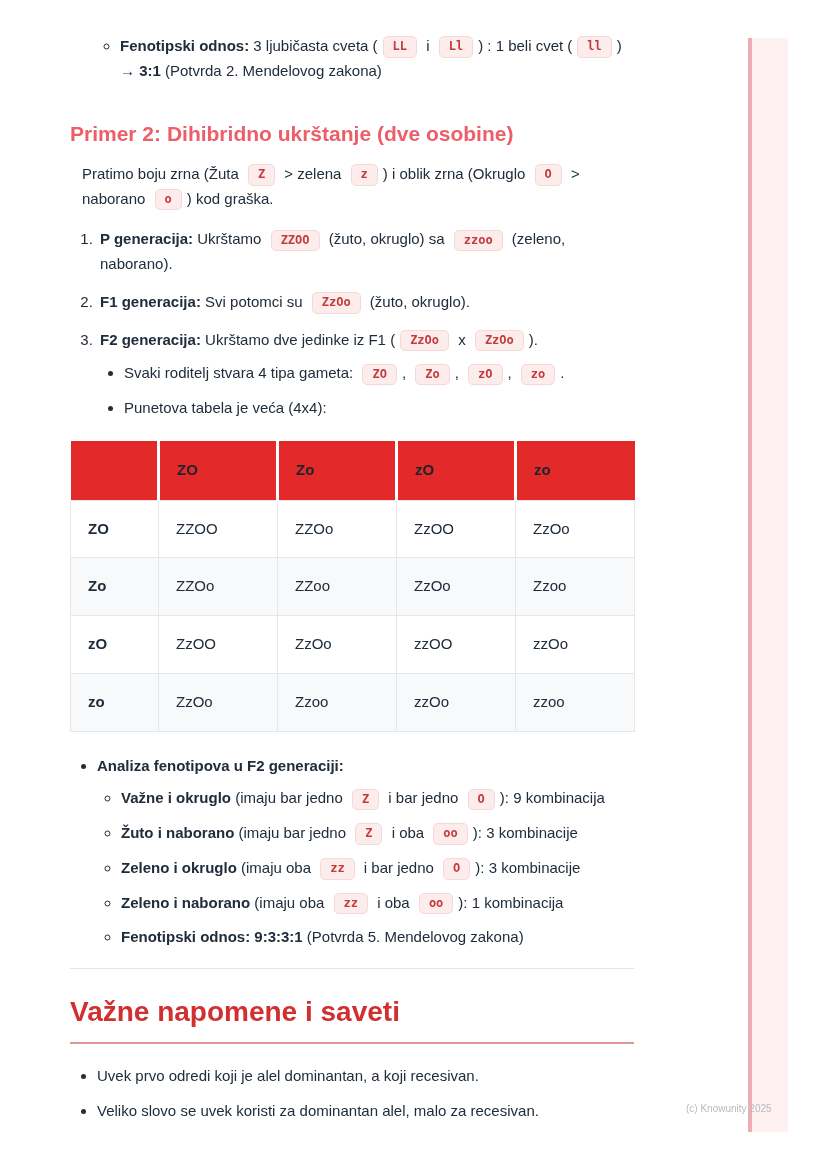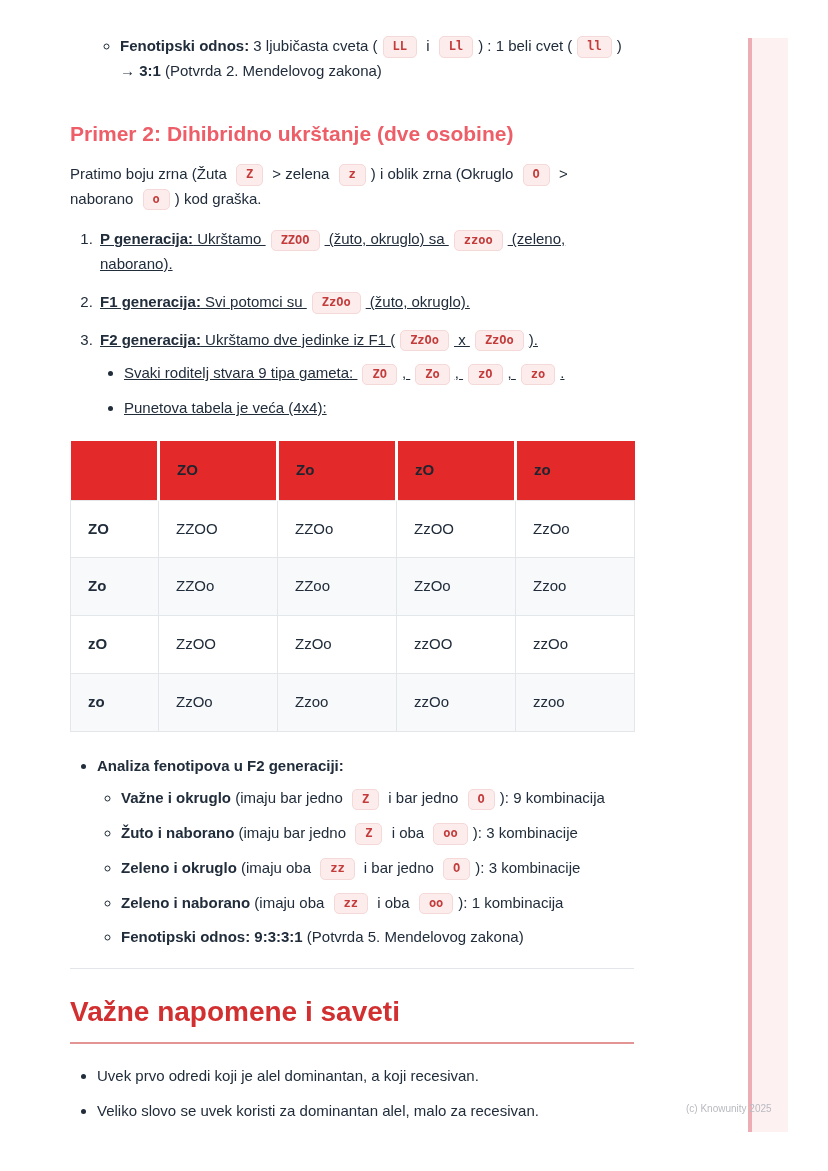--- a/index.html
+++ b/index.html
@@ -19,32 +19,32 @@
     border:1px solid var(--chip_border,#f5d8d8); border-radius:5px;
     padding:2px 9px; margin:0 5px; display:inline-block; line-height:1.3;
     vertical-align:middle;
   }
 
   strong { font-weight:bold; }
 
   
   ul.circle { list-style:circle outside; padding-left:50px; }
   ul.disc   { list-style:disc outside;   padding-left:27px; }
-  ol.steps  { list-style:decimal outside; padding-left:27px; margin-top:16px;text-decoration:underline; }
+  ol.steps  { list-style:decimal outside; padding-left:27px; margin-top:16px; }
   ol.steps > li { margin-bottom:13px; padding-left:3px; }
   ul.sub-list { list-style:disc outside; padding-left:24px; margin-top:9px; }
   ul.sub-list > li { margin-bottom:10px; }
   ul.top-list { margin-top:0; }
   ul.top-list > li { margin-bottom:4px; }
 
   h2.section-h {
     margin-top:36px; font-size:21px; font-weight:bold;
     color:var(--heading_coral,#ed5e68); line-height:1.3;
   }
-  p.intro { margin-top:15px; }
+  p.intro { margin-top:15px;margin-left:12px; }
 
   
   .table-wrap { margin-top:20px; }
   table.punnett { width:564px; border-collapse:collapse; table-layout:fixed; }
   table.punnett thead th {
     background:var(--table_header_bg,#e32929); color:var(--table_header_text,#1c2530);
     font-weight:bold; text-align:left; padding:17px 0 17px 17px; font-size:15px;
   }
   table.punnett thead th + th { border-left:3px solid #ffffff; }
   table.punnett tbody th, table.punnett tbody td {
@@ -90,21 +90,21 @@
       </ul>
 
     <h2 class="section-h">Primer 2: Dihibridno ukrštanje (dve osobine)</h2>
 
     <p class="intro"><span>Pratimo boju zrna (Žuta </span><code class="chip">Z</code><span> &gt; zelena </span><code class="chip">z</code><span>) i oblik zrna (Okruglo </span><code class="chip">O</code><span> &gt; naborano </span><code class="chip">o</code><span>) kod graška.</span></p>
 
     <ol class="steps">
         <li><strong>P generacija:</strong><span> Ukrštamo </span><code class="chip">ZZOO</code><span> (žuto, okruglo) sa </span><code class="chip">zzoo</code><span> (zeleno, naborano).</span></li>
         <li><strong>F1 generacija:</strong><span> Svi potomci su </span><code class="chip">ZzOo</code><span> (žuto, okruglo).</span></li>
         <li><strong>F2 generacija:</strong><span> Ukrštamo dve jedinke iz F1 (</span><code class="chip">ZzOo</code><span> x </span><code class="chip">ZzOo</code><span>).</span><ul class="sub-list">
-            <li><span>Svaki roditelj stvara 9 tipa gameta: </span><code class="chip">ZO</code><span>, </span><code class="chip">Zo</code><span>, </span><code class="chip">zO</code><span>, </span><code class="chip">zo</code><span>.</span></li>
+            <li><span>Svaki roditelj stvara 4 tipa gameta: </span><code class="chip">ZO</code><span>, </span><code class="chip">Zo</code><span>, </span><code class="chip">zO</code><span>, </span><code class="chip">zo</code><span>.</span></li>
             <li><span>Punetova tabela je veća (4x4):</span></li>
           </ul></li>
       </ol>
 
     <div class="table-wrap">
       <table class="punnett">
           <colgroup>
             <col style="width: 88px;">
             <col style="width: 119px;">
             <col style="width: 119px;">

